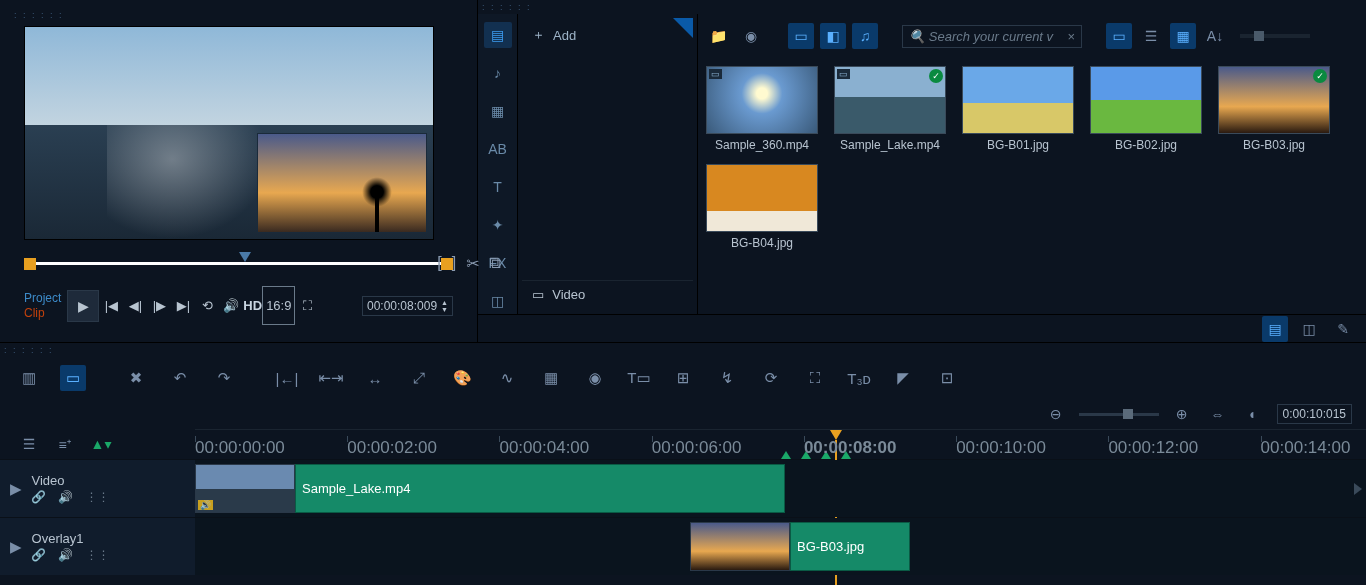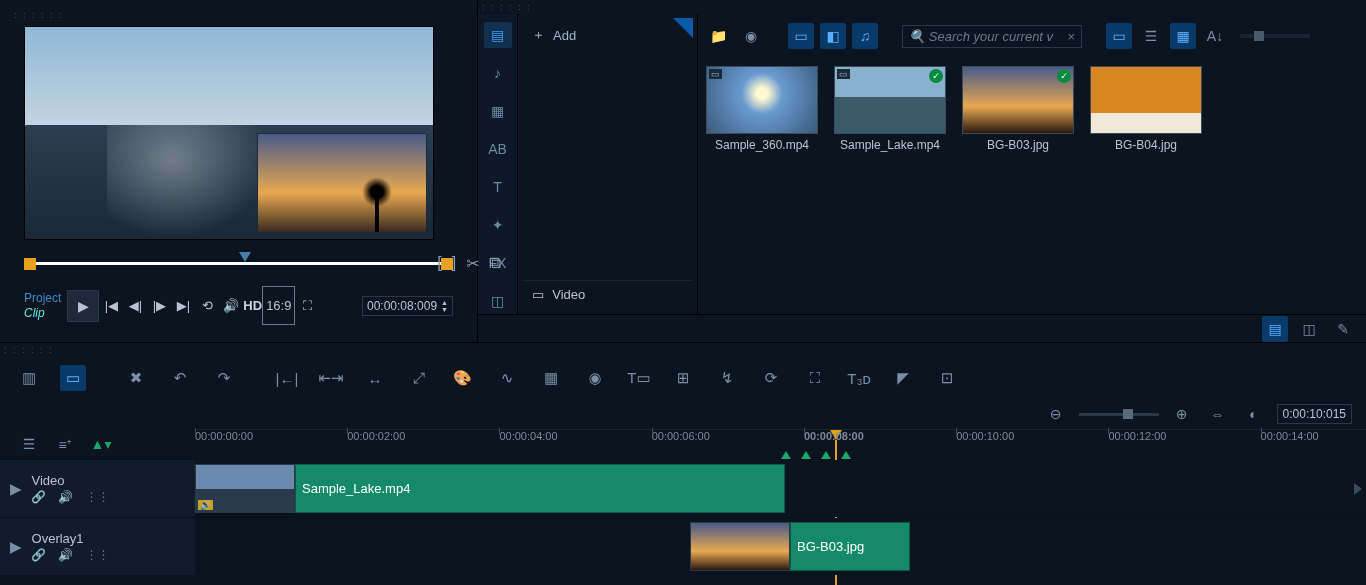--- a/index.html
+++ b/index.html
@@ -26,21 +26,21 @@
 .trim-line { position:absolute; left:0; right:0; top:10px; height:3px; background:#fff; }
 .trim-handle { position:absolute; top:6px; width:12px; height:12px; background:#e8a020; }
 .trim-handle.left{left:0;} .trim-handle.right{right:0;}
 .trim-marker { position:absolute; top:0; left:50%; width:0; height:0; border-left:6px solid transparent; border-right:6px solid transparent; border-top:10px solid #4a7aa8;}
 .trim-side-icons { position:absolute; right:-48px; top:2px; display:flex; gap:10px; font-size:16px; color:#8a9ab0;}
 .trim-side-icons span{cursor:pointer;}
 
 .transport { display:flex; align-items:center; gap:0; margin: 8px 14px 4px; }
 .mode-labels { display:flex; flex-direction:column; font-size:12px; color:#3c8ac8; margin-right:6px; }
 .mode-labels span{line-height:15px;cursor:pointer;}
-.mode-labels span:last-child{color:#5eead4;font-style:italic;}
+.mode-labels span:last-child{color:#c2410c;}
 .play-btn { width:32px; height:32px; background:#1e2a3a; border:1px solid #2a3848; display:flex; align-items:center; justify-content:center; font-size:14px; cursor:pointer;}
 .tbtn { width:24px; height:24px; display:flex; align-items:center; justify-content:center; font-size:13px; color:#b8c4d0; cursor:pointer; }
 .hd-label{font-size:13px;font-weight:bold;color:#c8d4e0;}
 .aspect-box{border:1px solid #6a7a8a;font-size:13px;padding:11px 3px;}
 .timecode-box { margin-left:auto; border:1px solid #2a3848; padding:2px 4px; font-size:12px; display:flex; align-items:center; }
 .tc-arrows{display:flex;flex-direction:column;margin-left:4px;font-size:7px;line-height:7px;}
 
 
 .lib-top { display:flex; height:300px; }
 .lib-tabs { width:40px; background:#0e1826; display:flex; flex-direction:column; align-items:center; padding-top:8px; gap:12px; border-right:1px solid #000;}
@@ -81,21 +81,21 @@
 .tl-toolbar .tbicon{font-size:15px;}
 .tl-toolbar .sep{width:1px;height:26px;}
 .zoom-row{height:30px;display:flex;align-items:center;justify-content:flex-end;gap:10px;padding:0 14px;}
 .zoom-slider{width:80px;height:3px;background:#2a3848;position:relative;}
 .zoom-slider::after{content:"";position:absolute;left:55%;top:-4px;width:10px;height:10px;background:#5a6a7a;}
 .duration-box{border:1px solid #2a3848;padding:2px 5px;font-size:12px;}
 
 .ruler-row{height:30px;display:flex;}
 .track-head-spacer{width:195px;display:flex;align-items:center;gap:10px;padding-left:16px;}
 .ruler{flex:1;position:relative;border-top:1px solid #1a2430;}
-.ruler-tick{position:absolute;top:0;font-size:11px;color:#7a8a98;}
+.ruler-tick{position:absolute;top:8px;font-size:17px;color:#7a8a98;}
 .ruler-tick::before{content:"";position:absolute;left:0;top:-2px;width:1px;height:6px;background:#3a4a5a;}
 .playhead{position:absolute;top:0;width:0;height:0;border-left:6px solid transparent;border-right:6px solid transparent;border-top:10px solid #e8a020;}
 .playhead::after{content:"";position:absolute;left:-1px;top:0;width:2px;height:160px;background:#e8a020;}
 .markers{position:absolute;bottom:-3px;}
 .marker{display:inline-block;width:0;height:0;border-left:5px solid transparent;border-right:5px solid transparent;border-bottom:8px solid #1aa868;margin-right:10px;}
 
 .tracks{flex:1;overflow:hidden;}
 .track{height:58px;display:flex;border-top:1px solid #0a1018;}
 .track-head{width:195px;display:flex;align-items:center;padding:0 10px;gap:10px;background:#101c2c;}
 .track-icon{font-size:15px;color:#7a8ea8;}
@@ -221,20 +221,28 @@
                   <span class="tag-top">▭</span>
                 </div>
                 <div class="thumb-label">Sample_360.mp4</div>
               </div>
               <div class="thumb">
                 <div class="thumb-img bg-lake">
                   <span class="tag-top">▭</span>
                   <span class="check">✓</span>
                 </div>
                 <div class="thumb-label">Sample_Lake.mp4</div>
+              </div>
+              <div class="thumb">
+                <div class="thumb-img bg-b01"></div>
+                <div class="thumb-label">BG-B01.jpg</div>
+              </div>
+              <div class="thumb">
+                <div class="thumb-img bg-b02"></div>
+                <div class="thumb-label">BG-B02.jpg</div>
               </div>
               <div class="thumb">
                 <div class="thumb-img bg-b03">
                   <span class="check">✓</span>
                 </div>
                 <div class="thumb-label">BG-B03.jpg</div>
               </div>
               <div class="thumb">
                 <div class="thumb-img bg-b04"></div>
                 <div class="thumb-label">BG-B04.jpg</div>

